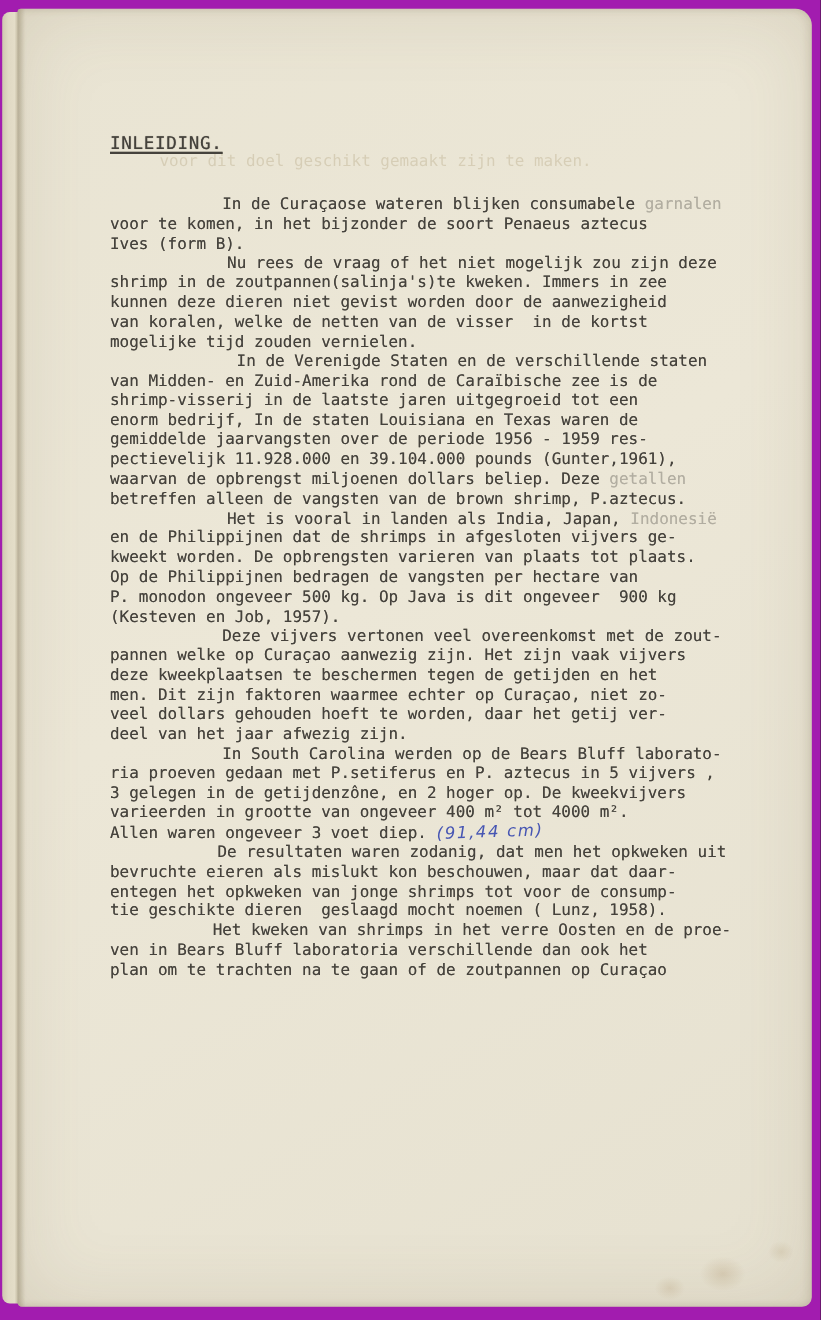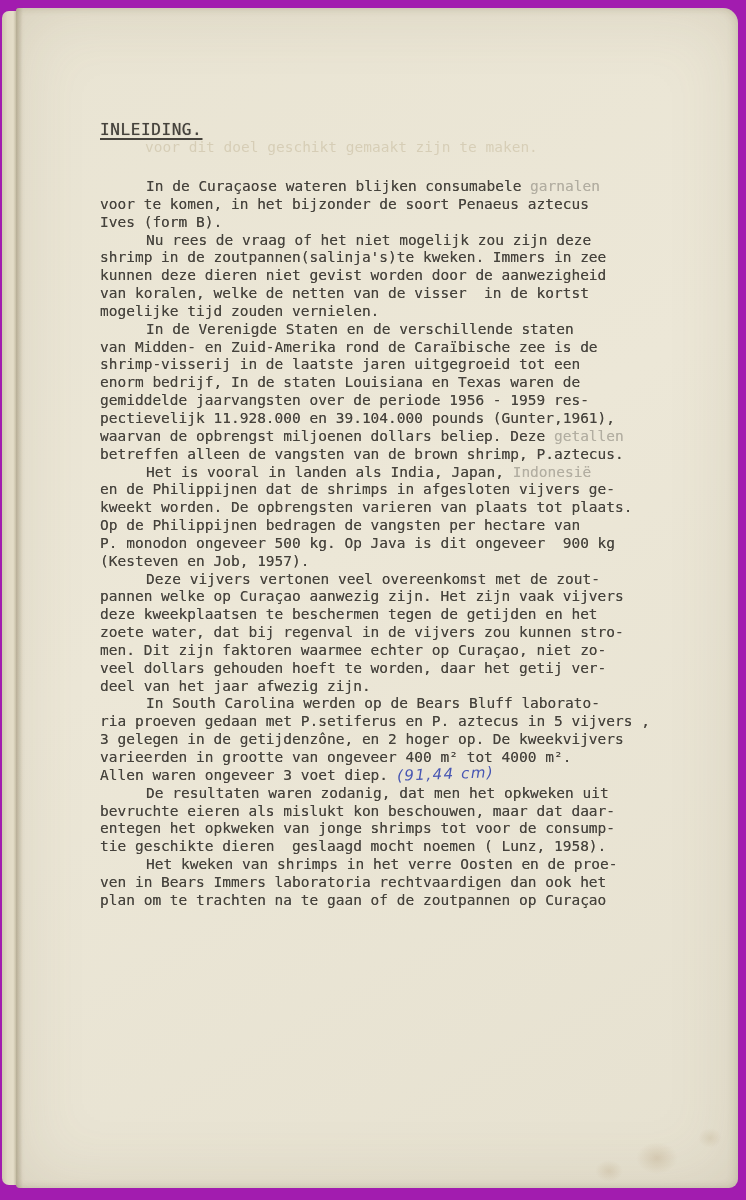--- a/index.html
+++ b/index.html
@@ -44,21 +44,21 @@
     font-size:14.5px;white-space:pre;
     color:#9d8a5e;opacity:0.25;filter:blur(0.5px);
   }
   .doc-body{
     margin-top:23px;
     font-size:14.5px;line-height:17.85px;color:#45423c;
     text-shadow:0 0 0.6px rgba(69,66,60,0.65);
   }
   .para{margin:0;}
   .line{white-space:pre;height:17.85px;}
-  .indent{text-indent:46px;}
+  .indent{text-indent:46px;text-align:center;}
   .faint{opacity:0.34;}
   .hand{
     color:#4756b3;
     font-family:"DejaVu Sans","Liberation Sans",sans-serif;
     font-style:italic;font-size:15px;letter-spacing:1.5px;
     display:inline-block;transform:rotate(-2deg) translateY(-1px);
     text-shadow:none;
   }
   .stain{position:absolute;pointer-events:none;}
   .stain-1{right:60px;bottom:14px;width:42px;height:32px;
@@ -106,41 +106,40 @@
             <div class="line"><span>en de Philippijnen dat de shrimps in afgesloten vijvers ge-</span></div>
             <div class="line"><span>kweekt worden. De opbrengsten varieren van plaats tot plaats.</span></div>
             <div class="line"><span>Op de Philippijnen bedragen de vangsten per hectare van</span></div>
             <div class="line"><span>P. monodon ongeveer 500 kg. Op Java is dit ongeveer  900 kg</span></div>
             <div class="line"><span>(Kesteven en Job, 1957).</span></div>
           </div>
           <div class="para">
             <div class="line indent"><span>Deze vijvers vertonen veel overeenkomst met de zout-</span></div>
             <div class="line"><span>pannen welke op Curaçao aanwezig zijn. Het zijn vaak vijvers</span></div>
             <div class="line"><span>deze kweekplaatsen te beschermen tegen de getijden en het</span></div>
-            <div class="line"><span>zoete water, dat bij regenval in de vijvers zou kunnen stro-</span></div>
             <div class="line"><span>men. Dit zijn faktoren waarmee echter op Curaçao, niet zo-</span></div>
             <div class="line"><span>veel dollars gehouden hoeft te worden, daar het getij ver-</span></div>
             <div class="line"><span>deel van het jaar afwezig zijn.</span></div>
           </div>
           <div class="para">
             <div class="line indent"><span>In South Carolina werden op de Bears Bluff laborato-</span></div>
             <div class="line"><span>ria proeven gedaan met P.setiferus en P. aztecus in 5 vijvers ,</span></div>
             <div class="line"><span>3 gelegen in de getijdenzône, en 2 hoger op. De kweekvijvers</span></div>
             <div class="line"><span>varieerden in grootte van ongeveer 400 m² tot 4000 m².</span></div>
             <div class="line"><span>Allen waren ongeveer 3 voet diep. </span><span class="hand">(91,44 cm)</span></div>
           </div>
           <div class="para">
             <div class="line indent"><span>De resultaten waren zodanig, dat men het opkweken uit</span></div>
             <div class="line"><span>bevruchte eieren als mislukt kon beschouwen, maar dat daar-</span></div>
             <div class="line"><span>entegen het opkweken van jonge shrimps tot voor de consump-</span></div>
             <div class="line"><span>tie geschikte dieren  geslaagd mocht noemen ( Lunz, 1958).</span></div>
           </div>
           <div class="para">
             <div class="line indent"><span>Het kweken van shrimps in het verre Oosten en de proe-</span></div>
-            <div class="line"><span>ven in Bears Immers laboratoria rechtvaardigen dan ook het</span></div>
+            <div class="line"><span>ven in Bears Bluff laboratoria verschillende dan ook het</span></div>
             <div class="line"><span>plan om te trachten na te gaan of de zoutpannen op Curaçao</span></div>
           </div>
         </div>
     </div>
     <div class="stain stain-1"></div>
     <div class="stain stain-2"></div>
     <div class="stain stain-3"></div>
   </div>
 </div>
 

